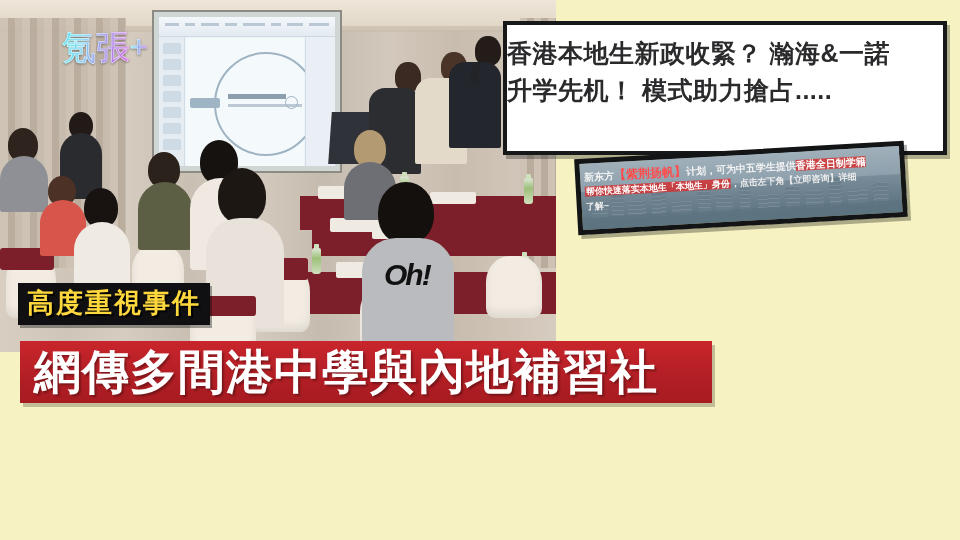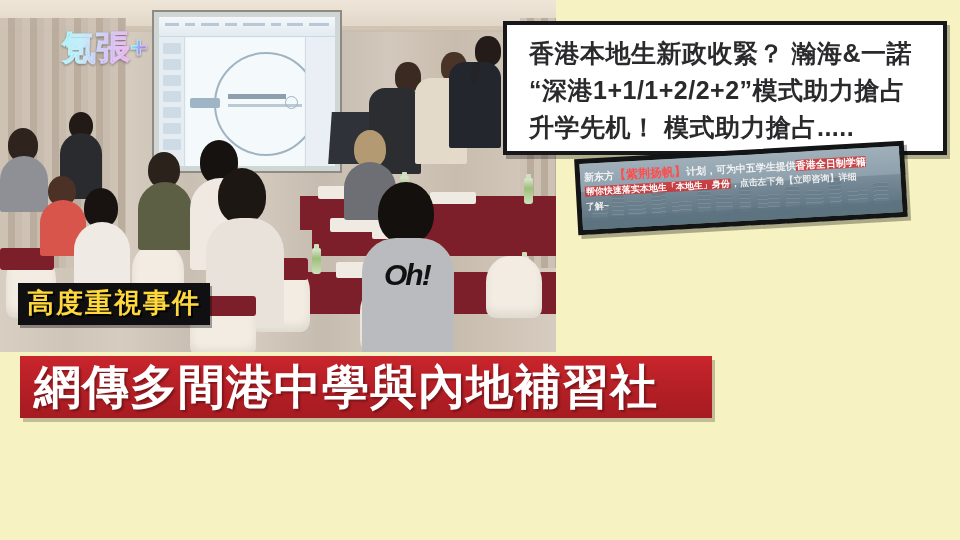--- a/index.html
+++ b/index.html
@@ -69,21 +69,21 @@
   .person{position:absolute;}
   .person .h{border-radius:50% 50% 45% 45%;}
   .person .s{border-radius:34px 34px 4px 4px;margin-top:-6px;}
   .shirtprint{position:absolute;color:#111;font-weight:700;font-style:italic;letter-spacing:-2px;}
 
   
   .quote-card{
     position:absolute;left:503px;top:21px;width:444px;height:134px;
     background:#fff;border:4px solid #17181a;
     box-shadow:3px 4px 0 rgba(0,0,0,.28);
-    padding:10px 14px 0 22px;
+    padding:10px 14px 0 0;
   }
   .quote-card p{
     margin:0;color:#2a2a2c;font-weight:700;font-size:25px;line-height:37px;
     letter-spacing:.5px;white-space:nowrap;
   }
 
   
   .shot{
     position:absolute;left:576px;top:150px;width:330px;height:76px;
     transform:rotate(-3.2deg);
@@ -102,21 +102,21 @@
   .shot .l{white-space:nowrap;line-height:15px;font-weight:700;}
   .shot .l1{font-size:10px;color:#f2f2f2;}
   .shot .l1 .hl{color:#ff4d4d;font-size:12px;}
   .shot .l2{font-size:9px;color:#ececec;}
   .shot .l2 .rd{background:rgba(214,46,46,.82);color:#fff;padding:0 1px;}
   .shot .l3{font-size:9px;color:#ececec;}
 
   
   .logo{position:absolute;left:62px;top:27px;width:122px;height:44px;}
   .logo .g{
-    font-size:34px;font-weight:700;line-height:40px;
+    font-size:34px;font-weight:400;line-height:40px;
     background:linear-gradient(100deg,#59e4ef 0%,#7fd6f2 30%,#a08ce8 62%,#d865e0 100%);
     -webkit-background-clip:text;background-clip:text;color:transparent;
     -webkit-text-stroke:1px rgba(255,255,255,.55);
     filter:drop-shadow(0 1px 1px rgba(0,0,0,.35));
     display:inline-block;
     text-align:center;
   }
   .logo .plus{font-size:30px;vertical-align:2px;}
 
   
@@ -135,21 +135,21 @@
     position:absolute;left:18px;top:283px;
     background:#101013;color:#ffd83d;
     font-size:27px;font-weight:700;line-height:30px;
     padding:5px 9px 7px 9px;letter-spacing:2px;
     text-shadow:2px 2px 0 #000;
     box-shadow:2px 3px 0 rgba(0,0,0,.35);
   }
 
   
   .banner{
-    position:absolute;left:20px;top:356px;width:692px;height:62px;
+    position:absolute;left:20px;top:341px;width:692px;height:62px;
     background:linear-gradient(180deg,#c9252c 0%,#b31f25 55%,#a61b21 100%);
     box-shadow:3px 4px 0 rgba(0,0,0,.22);
   }
   .banner span{
     position:absolute;left:14px;top:3px;
     color:#fff;font-size:47px;font-weight:700;line-height:56px;
     letter-spacing:1px;white-space:nowrap;
     text-shadow:2px 2px 2px rgba(0,0,0,.30);
   }
 
@@ -282,21 +282,20 @@
       <div class="s" style="width:92px;height:118px;background:#b9bbbe"></div>
       <div class="shirtprint" style="left:22px;top:76px;font-size:30px;">Oh!</div>
     </div>
 
     <div class="chair" style="left:190px;top:300px;width:66px;height:56px;"></div>
     <div class="chairband" style="left:184px;top:296px;width:72px;height:20px;"></div>
   </div>
 
   <div class="quote-card">
     <p>香港本地生新政收緊？ 瀚海&amp;一諾</p>
-    <p>“深港1+1/1+2/2+2”模式助力搶占</p>
     <p>升学先机！ 模式助力搶占.....</p>
   </div>
 
   <div class="shot">
     <div class="sky"></div>
     <div class="b" style="left:10px;width:16px;height:30%;"></div>
     <div class="b" style="left:30px;width:12px;height:44%;"></div>
     <div class="b" style="left:46px;width:18px;height:26%;"></div>
     <div class="b" style="left:70px;width:14px;height:38%;"></div>
     <div class="b" style="left:90px;width:20px;height:22%;"></div>

